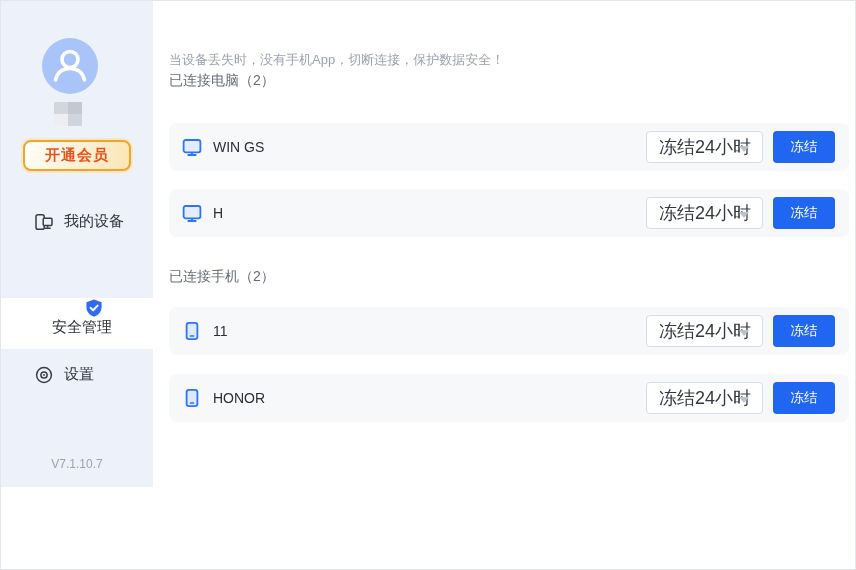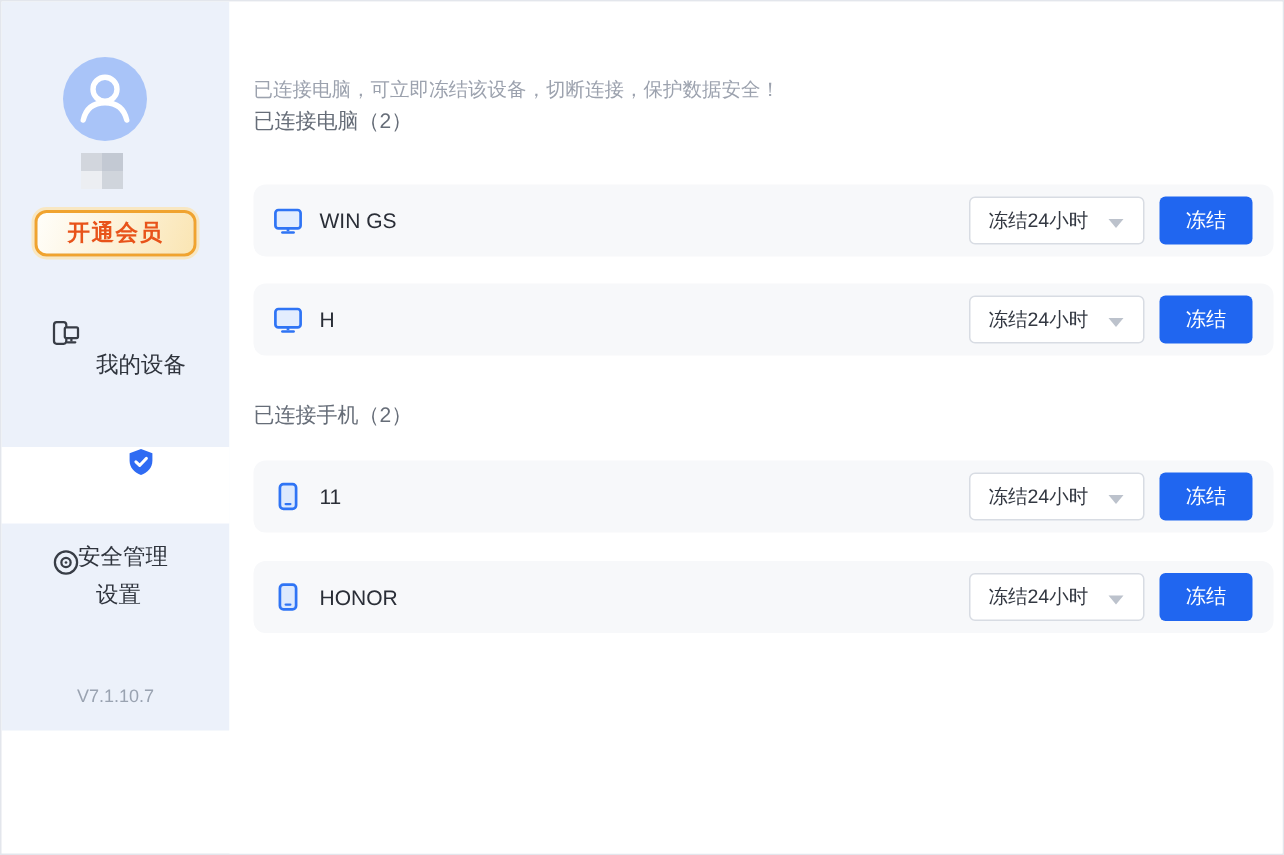--- a/index.html
+++ b/index.html
@@ -16,21 +16,21 @@
       linear-gradient(#c3c9d3,#c3c9d3) 100% 0/50% 50% no-repeat,
       linear-gradient(#eceef2,#eceef2) 0 100%/50% 50% no-repeat,
       linear-gradient(#d0d5dc,#d0d5dc) 100% 100%/50% 50% no-repeat; }
   #vip-btn { position:absolute; left:22px; top:139px; width:108px; height:31px; border-radius:8px;
     border:2px solid #F0A32F; background:linear-gradient(110deg,#FFFEFA 0%,#FDF3DC 45%,#FAE5B3 100%);
     box-shadow:0 0 0 2px #F8E7C2; color:#E8531A; font-size:15px; font-weight:bold;
     display:flex; align-items:center; justify-content:center; cursor:pointer; letter-spacing:1px; }
   .menu-item { position:absolute; left:0; width:152px; height:51px; display:flex; align-items:center; cursor:pointer; }
   .menu-item.active { background:#ffffff;flex-direction:column; }
   .menu-item .mi-icon { width:20px; height:20px; margin-left:33px; flex:0 0 20px; }
-  .menu-item .mi-label { margin-left:10px; font-size:15px; color:#2F343D;margin-top:44px; }
+  .menu-item .mi-label { margin-left:10px; font-size:15px; color:#2F343D; }
   #brand { position:absolute; left:0; bottom:16px; width:152px; text-align:center; }
   #brand-row { display:flex; align-items:center; justify-content:center; gap:6px; }
   #brand-logo { width:19px; height:19px; border-radius:5px; background:#2E6BF2; display:flex; align-items:center; justify-content:center; }
   #brand-name { font-size:14px; color:#7E8795; }
   #brand-version { margin-top:6px; font-size:12px; color:#9AA3B1; }
 
   
   #download-pill { position:absolute; left:556px; top:6px; height:24px; padding:0 8px 0 10px; border:1px solid #F8C38C;
     border-radius:13px; background:#FFFEFC; display:flex; align-items:center; gap:3px; cursor:pointer; }
   #download-pill .prompt { font-size:12.5px; color:#5F6672; }
@@ -41,21 +41,21 @@
   
   #main { position:absolute; left:152px; top:0; width:704px; height:570px; background:#fff; }
   #notice { position:absolute; left:16px; top:50px; font-size:13px; color:#9CA2AE; }
   .section-title { position:absolute; left:16px; font-size:14px; color:#666D78; }
   #sec1-title { top:71px; } #sec2-title { top:267px; }
   .dev-row { position:absolute; left:16px; width:680px; height:48px; background:#F7F8FA; border-radius:8px; }
   .dev-row .dv-icon { position:absolute; left:13px; top:14px; width:20px; height:20px; }
   .dev-row .dv-name { position:absolute; left:44px; top:16px; font-size:14px; color:#2A2E37; }
   .drop { position:absolute; left:477px; top:8px; width:117px; height:32px; background:#fff; border:1px solid #D8DCE3;
     border-radius:4px; display:flex; align-items:center; cursor:pointer; }
-  .drop .drop-val { margin-left:12px; font-size:13px; color:#333842; }
+  .drop .drop-val { margin-left:12px; font-size:18px; color:#333842; }
   .drop .caret { position:absolute; right:13px; top:14px; width:0; height:0;
     border-left:5px solid transparent; border-right:5px solid transparent; border-top:6px solid #BCC2CC; }
   .freeze-btn { position:absolute; left:604px; top:8px; width:62px; height:32px; background:#2066F0; border:none;
     border-radius:4px; color:#fff; font-size:13.5px; display:flex; align-items:center; justify-content:center; cursor:pointer; }
   #row-0 { top:122px; } #row-1 { top:188px; } #row-2 { top:306px; } #row-3 { top:373px; }
 </style>
 </head>
 <body>
 
 <div id="frame">
@@ -127,21 +127,21 @@
     </svg>
   </div>
   <div class="winbtn" id="btn-close">
     <svg width="17" height="17" viewBox="0 0 18 18">
       <line x1="2.5" y1="2.5" x2="15.5" y2="15.5" stroke="#4B5563" stroke-width="1.6"></line>
       <line x1="15.5" y1="2.5" x2="2.5" y2="15.5" stroke="#4B5563" stroke-width="1.6"></line>
     </svg>
   </div>
 
   <div id="main">
-    <div id="notice">已连接电脑，可立即冻结该设备，切断连接，保护数据安全！</div>
+    <div id="notice">当设备丢失时，没有手机App，切断连接，保护数据安全！</div>
 
     <div class="section-title" id="sec1-title">已连接电脑（2）</div>
 
     <div class="dev-row" id="row-0">
       <svg class="dv-icon" viewBox="0 0 20 20">
         <rect x="1.6" y="3" width="16.8" height="12.3" rx="2" fill="#E3EDFE" stroke="#2F74F5" stroke-width="1.8"></rect>
         <line x1="10" y1="15.3" x2="10" y2="17.2" stroke="#2F74F5" stroke-width="1.8"></line>
         <line x1="6.3" y1="18" x2="13.7" y2="18" stroke="#2F74F5" stroke-width="1.8" stroke-linecap="round"></line>
       </svg>
       <span class="dv-name">WIN GS</span>

